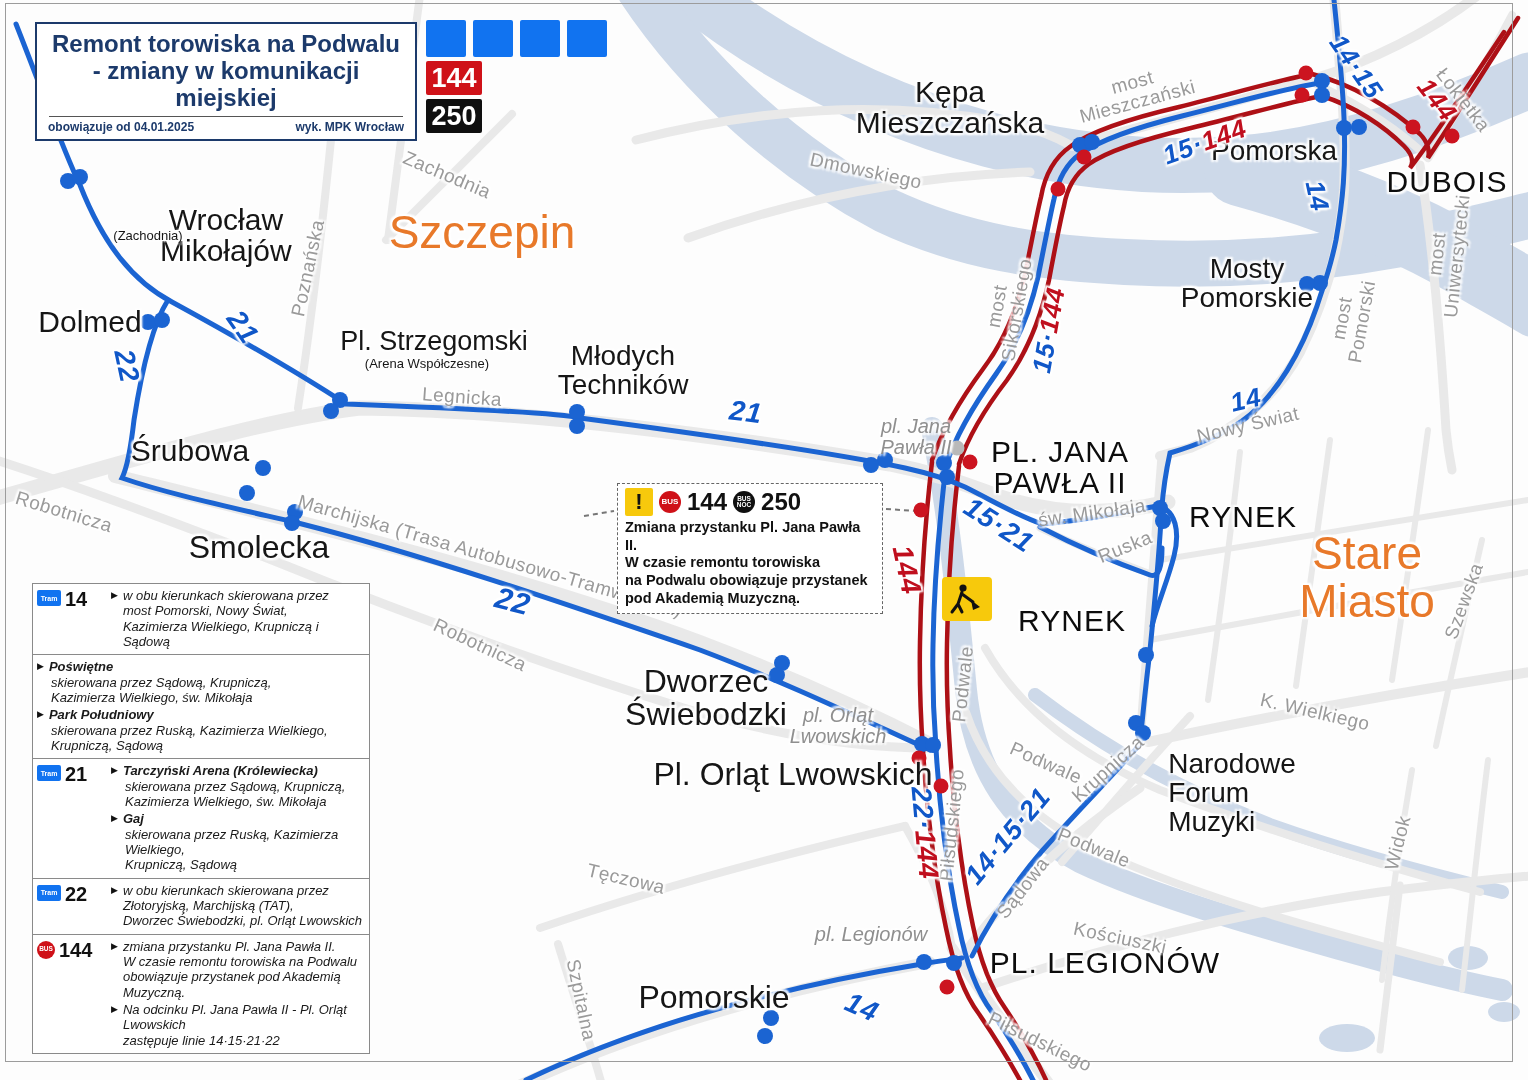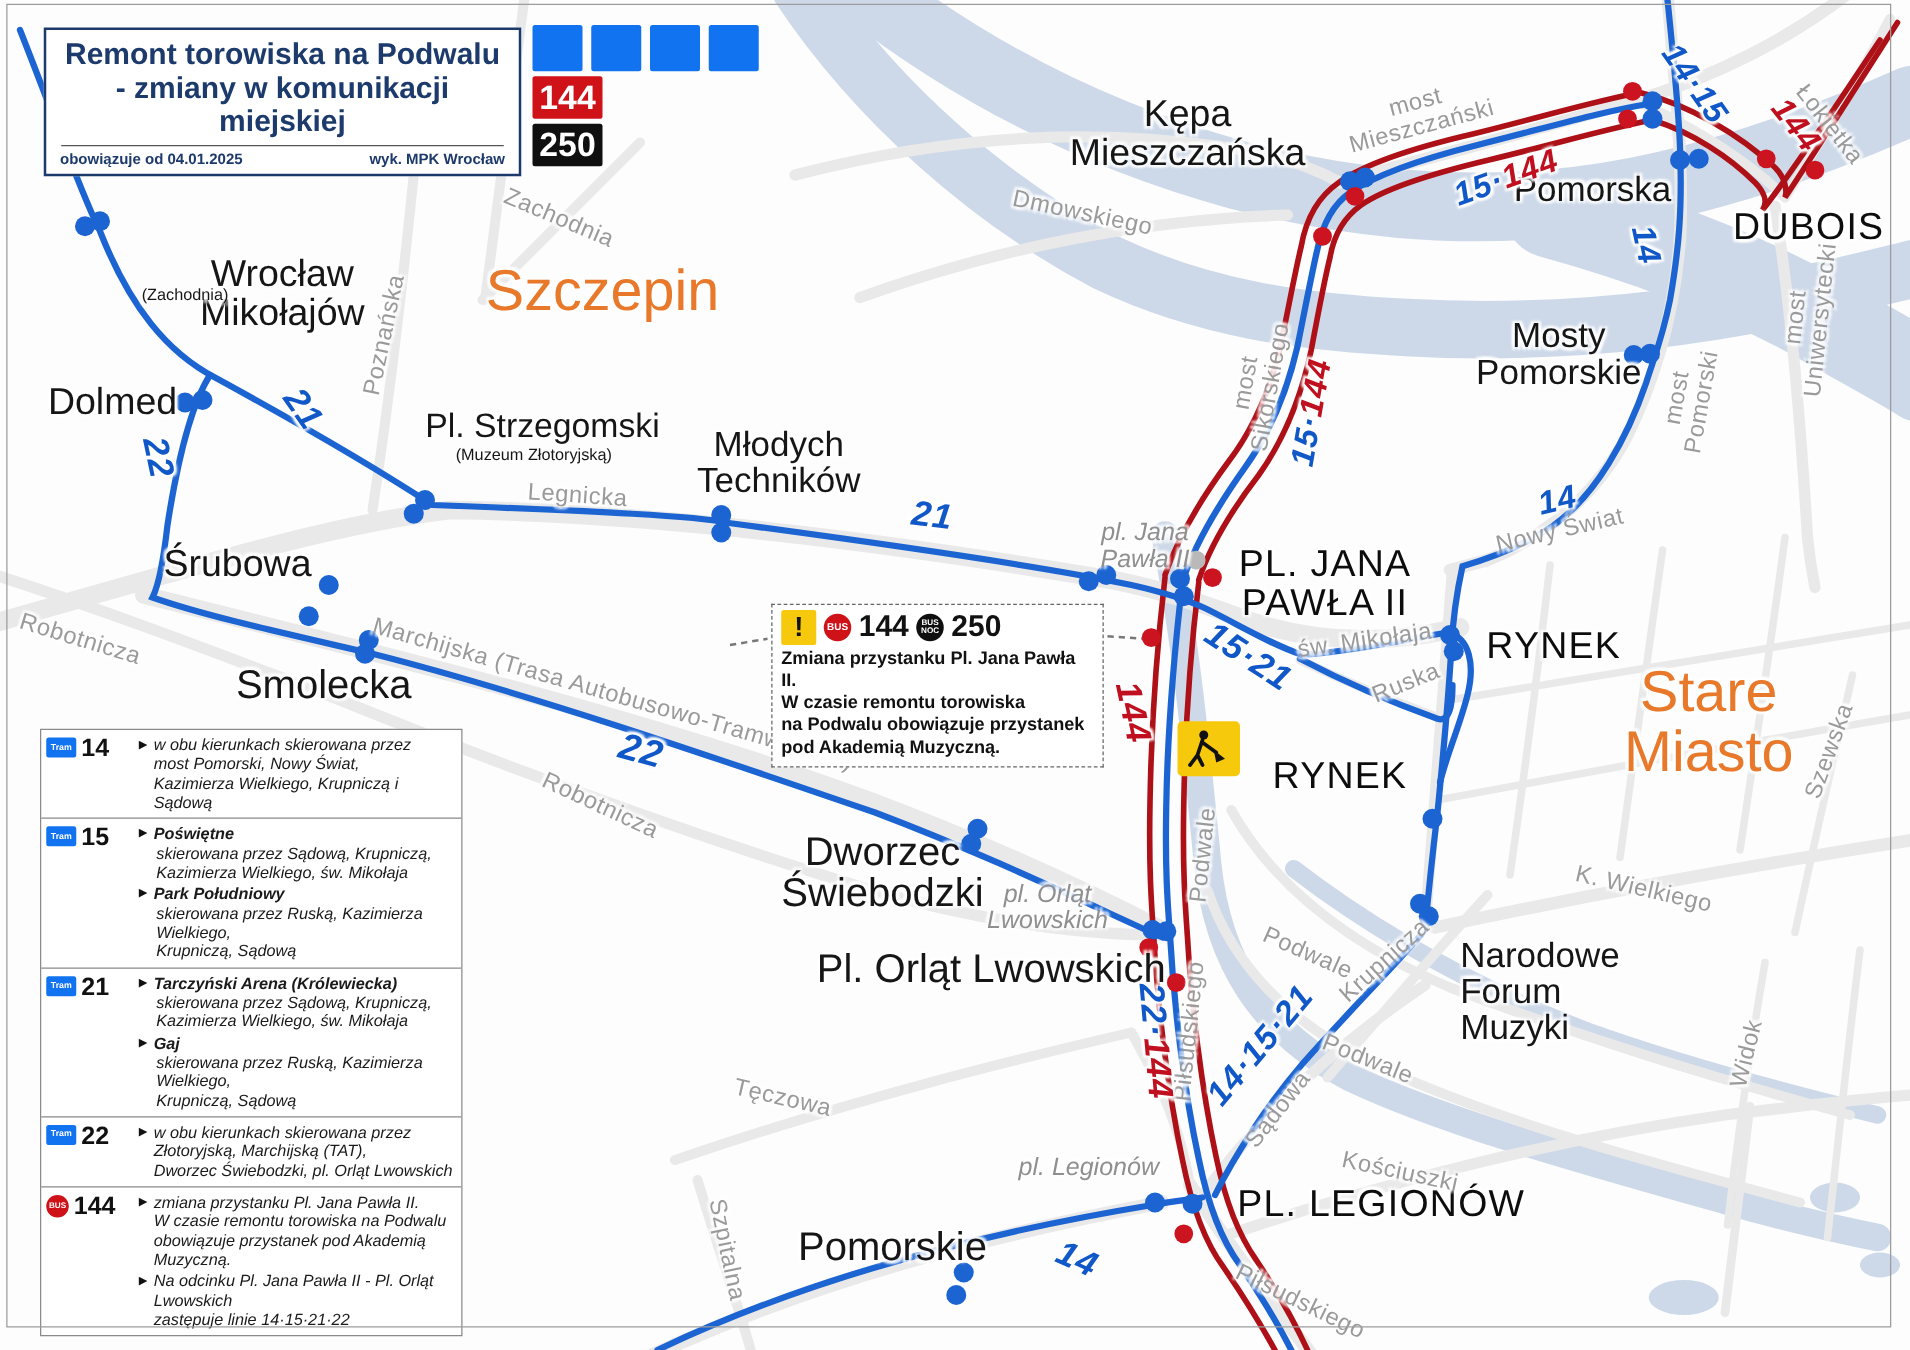--- a/index.html
+++ b/index.html
@@ -209,21 +209,21 @@
   </g>
 </svg>
 
 <div class="lbl place" style="left:160px;top:204px">Wrocław
 Mikołajów</div>
 <div class="lbl place-sub" style="left:148px;top:236px;transform:translate(-50%,-50%)">(Zachodnia)</div>
 <div class="lbl place" style="left:90px;top:322px;transform:translate(-50%,-50%)">Dolmed</div>
 <div class="lbl place" style="left:190px;top:451px;transform:translate(-50%,-50%)">Śrubowa</div>
 <div class="lbl place-lg" style="left:259px;top:548px;transform:translate(-50%,-50%)">Smolecka</div>
 <div class="lbl place" style="left:434px;top:341px;transform:translate(-50%,-50%);font-size:27px">Pl. Strzegomski</div>
-<div class="lbl place-sub" style="left:427px;top:364px;transform:translate(-50%,-50%)">(Muzeum Złotoryjską)</div>
+<div class="lbl place-sub" style="left:427px;top:364px;transform:translate(-50%,-50%)">(Arena Współczesne)</div>
 <div class="lbl place" style="left:623px;top:370px;transform:translate(-50%,-50%);font-size:28px">Młodych
 Techników</div>
 <div class="lbl district" style="left:482px;top:232px;transform:translate(-50%,-50%)">Szczepin</div>
 <div class="lbl place" style="left:950px;top:107px;transform:translate(-50%,-50%)">Kępa
 Mieszczańska</div>
 <div class="lbl place" style="left:1274px;top:151px;transform:translate(-50%,-50%);font-size:28px">Pomorska</div>
 <div class="lbl place-bold" style="left:1447px;top:182px;transform:translate(-50%,-50%)">DUBOIS</div>
 <div class="lbl place" style="left:1247px;top:283px;transform:translate(-50%,-50%);font-size:28px">Mosty
 Pomorskie</div>
 <div class="lbl place-bold" style="left:1060px;top:467px;transform:translate(-50%,-50%)">PL. JANA
@@ -326,24 +326,20 @@
     <div class="ltext">
       <div class="entry">
             <span class="blt">▶</span>
         <span class="etext">w obu kierunkach skierowana przez
 most Pomorski, Nowy Świat,
 Kazimierza Wielkiego, Krupniczą i Sądową</span>
           </div>
     </div>
   </div>
   <div class="lrow">
-    <div class="lbcol">
-          <span class="tram-badge">Tram</span>
-      <span class="lnum">15</span>
-        </div>
     <div class="ltext">
       <div class="entry">
             <span class="blt">▶</span>
         <span class="etext dest">Poświętne</span>
           </div>
       <div class="cont">skierowana przez Sądową, Krupniczą,
 Kazimierza Wielkiego, św. Mikołaja</div>
       <div class="entry">
             <span class="blt">▶</span>
         <span class="etext dest">Park Południowy</span>

